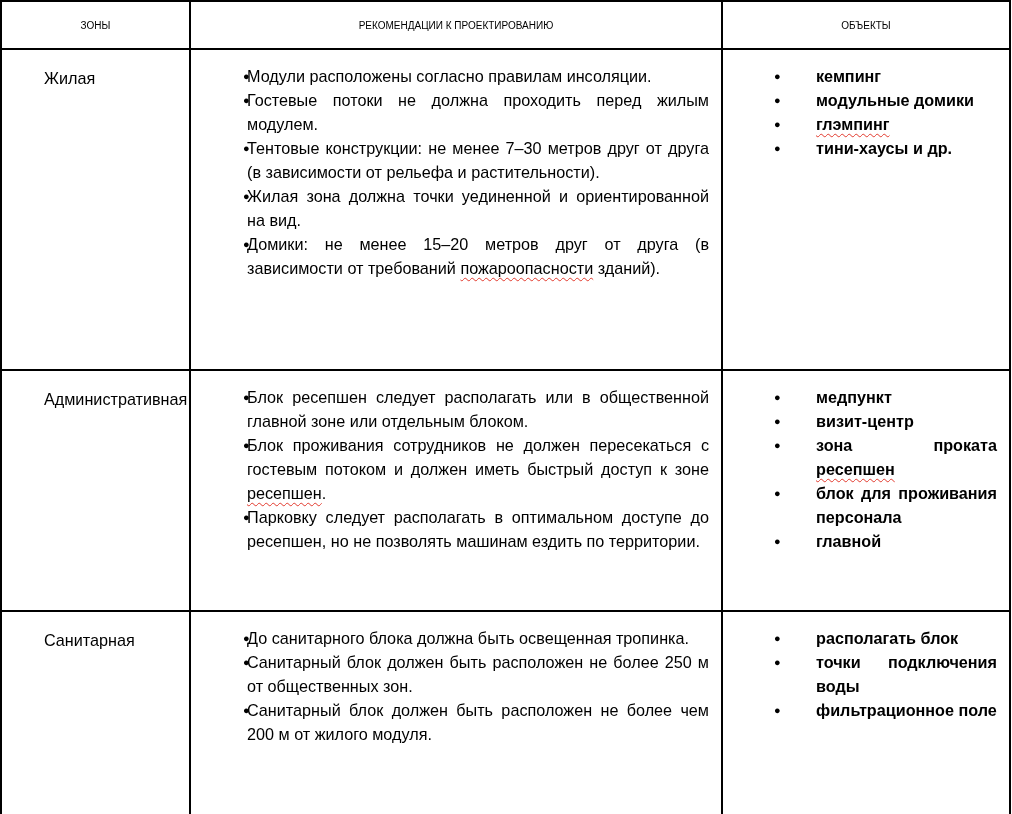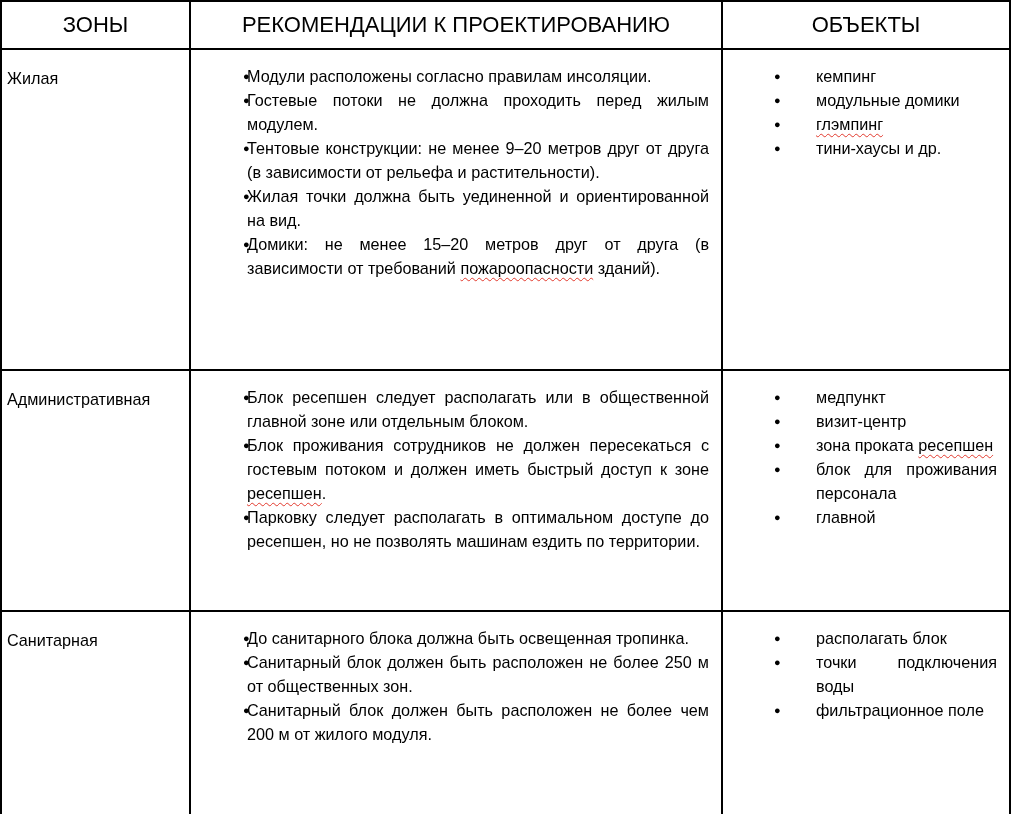--- a/index.html
+++ b/index.html
@@ -1,29 +1,29 @@
 <!DOCTYPE html>
 <html><head>
   <meta charset="utf-8">
   <style>
     html, body { margin: 0; padding: 0; background: #ffffff; }
     body { width: 1012px; height: 814px; overflow: hidden; position: relative;
            font-family: "Liberation Sans", sans-serif; color: #000; font-size: 16.2px; }
     table.doc { position: absolute; left: 0; top: 0; border-collapse: collapse; table-layout: fixed; width: 1009px; }
     table.doc td, table.doc th { border: 2px solid #000; vertical-align: top; padding: 0; }
     col.c1 { width: 189px; } col.c2 { width: 532px; } col.c3 { width: 288px; }
-    th { font-weight: normal; height: 46px; text-align: center; vertical-align: middle !important; font-size: 22px; }
+    th { font-weight: normal; height: 46px; text-align: center; vertical-align: middle !important; font-size: 10px; }
     tr.r1 td { height: 319px; } tr.r2 td { height: 239px; } tr.r3 td { height: 202px; }
-    .zone { padding: 16px 0 0 5px; line-height: 24px; }
+    .zone { padding: 16px 0 0 14px; line-height: 24px; margin-left: 28px; }
     ul { list-style: none; margin: 0; padding: 14px 0 0 0; }
     li { position: relative; line-height: 24px; }
     .recs li { padding-left: 56px; padding-right: 12px; text-align: justify; }
     .recs li::before, .objs li::before { content: "\25CF"; position: absolute; font-size: 11px; top: 0; }
     .recs li::before { left: 52px; }
-    .objs li { padding-left: 93px; padding-right: 12px; text-align: justify; }
+    .objs li { padding-left: 93px; padding-right: 12px; text-align: justify; font-weight: bold; }
     .objs li::before { left: 51px; }
     .spell { text-decoration: underline wavy #e23a2e; text-decoration-thickness: 1px; text-underline-offset: 3px; }
     .r3 .recs li, .r3 .objs li { font-stretch: condensed; }
   </style>
 </head>
 <body>
 
 <table class="doc">
   <colgroup>
       <col class="c1">
@@ -39,22 +39,22 @@
   </thead>
   <tbody id="tbody">
       <tr class="r1">
         <td>
           <div class="zone">Жилая</div>
         </td>
         <td>
           <ul class="recs">
             <li>Модули расположены согласно правилам инсоляции.</li>
             <li>Гостевые потоки не должна проходить перед жилым модулем.</li>
-            <li>Тентовые конструкции: не менее 9–20 метров друг от друга (в зависимости от рельефа и растительности).</li>
-            <li>Жилая точки должна быть уединенной и ориентированной на вид.</li>
+            <li>Тентовые конструкции: не менее 7–30 метров друг от друга (в зависимости от рельефа и растительности).</li>
+            <li>Жилая зона должна точки уединенной и ориентированной на вид.</li>
             <li>Домики: не менее 15–20 метров друг от друга (в зависимости от требований <span class="spell">пожароопасности</span> зданий).</li>
           </ul>
         </td>
         <td>
           <ul class="objs">
             <li>кемпинг</li>
             <li>модульные домики</li>
             <li><span class="spell">глэмпинг</span></li>
             <li>тини-хаусы и др.</li>
           </ul>

